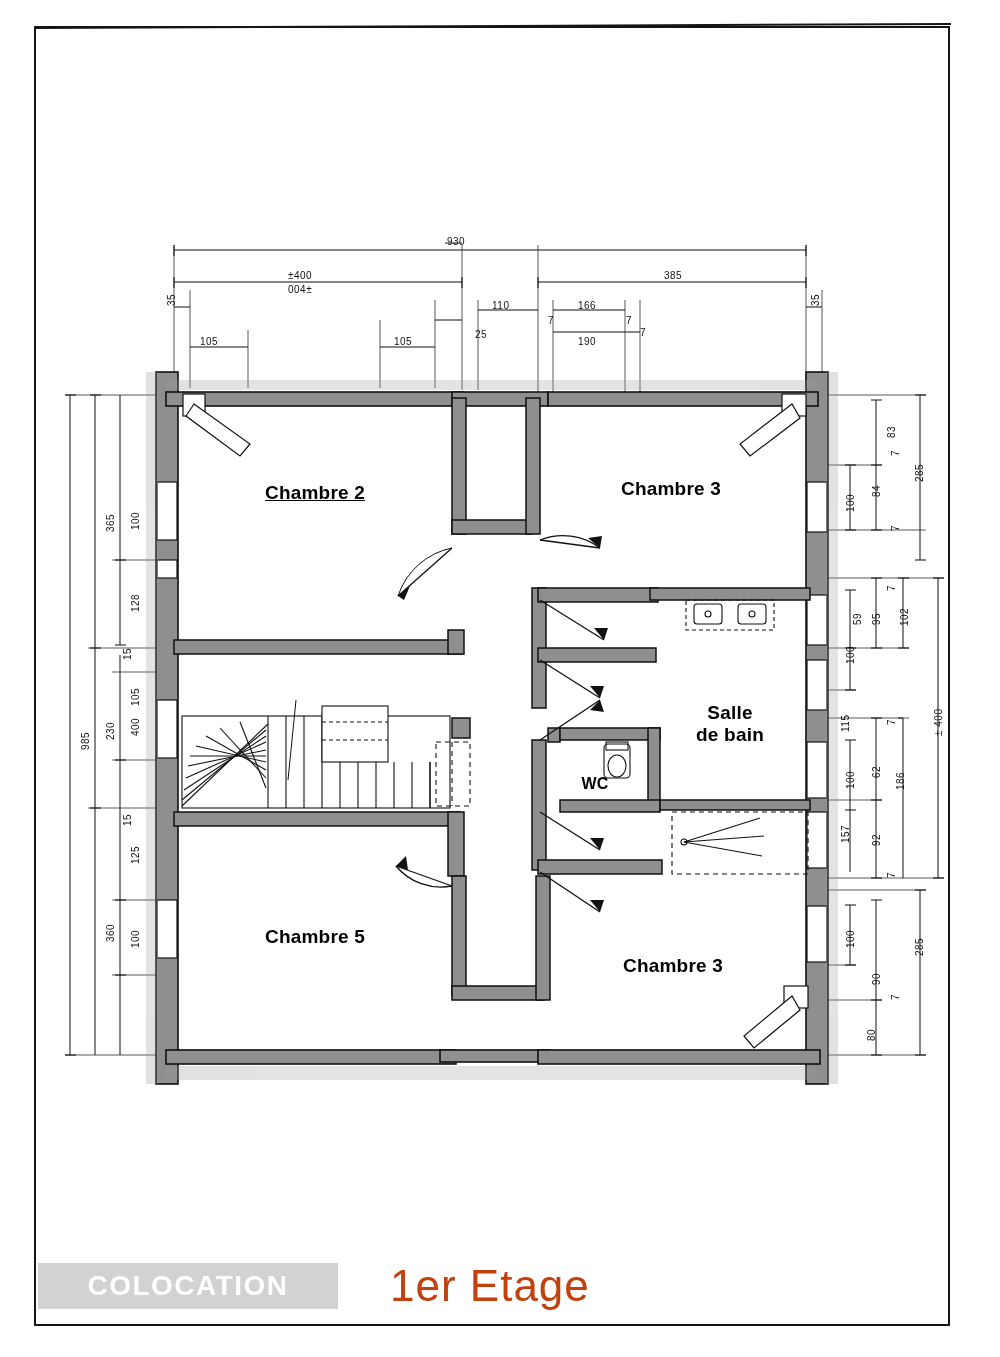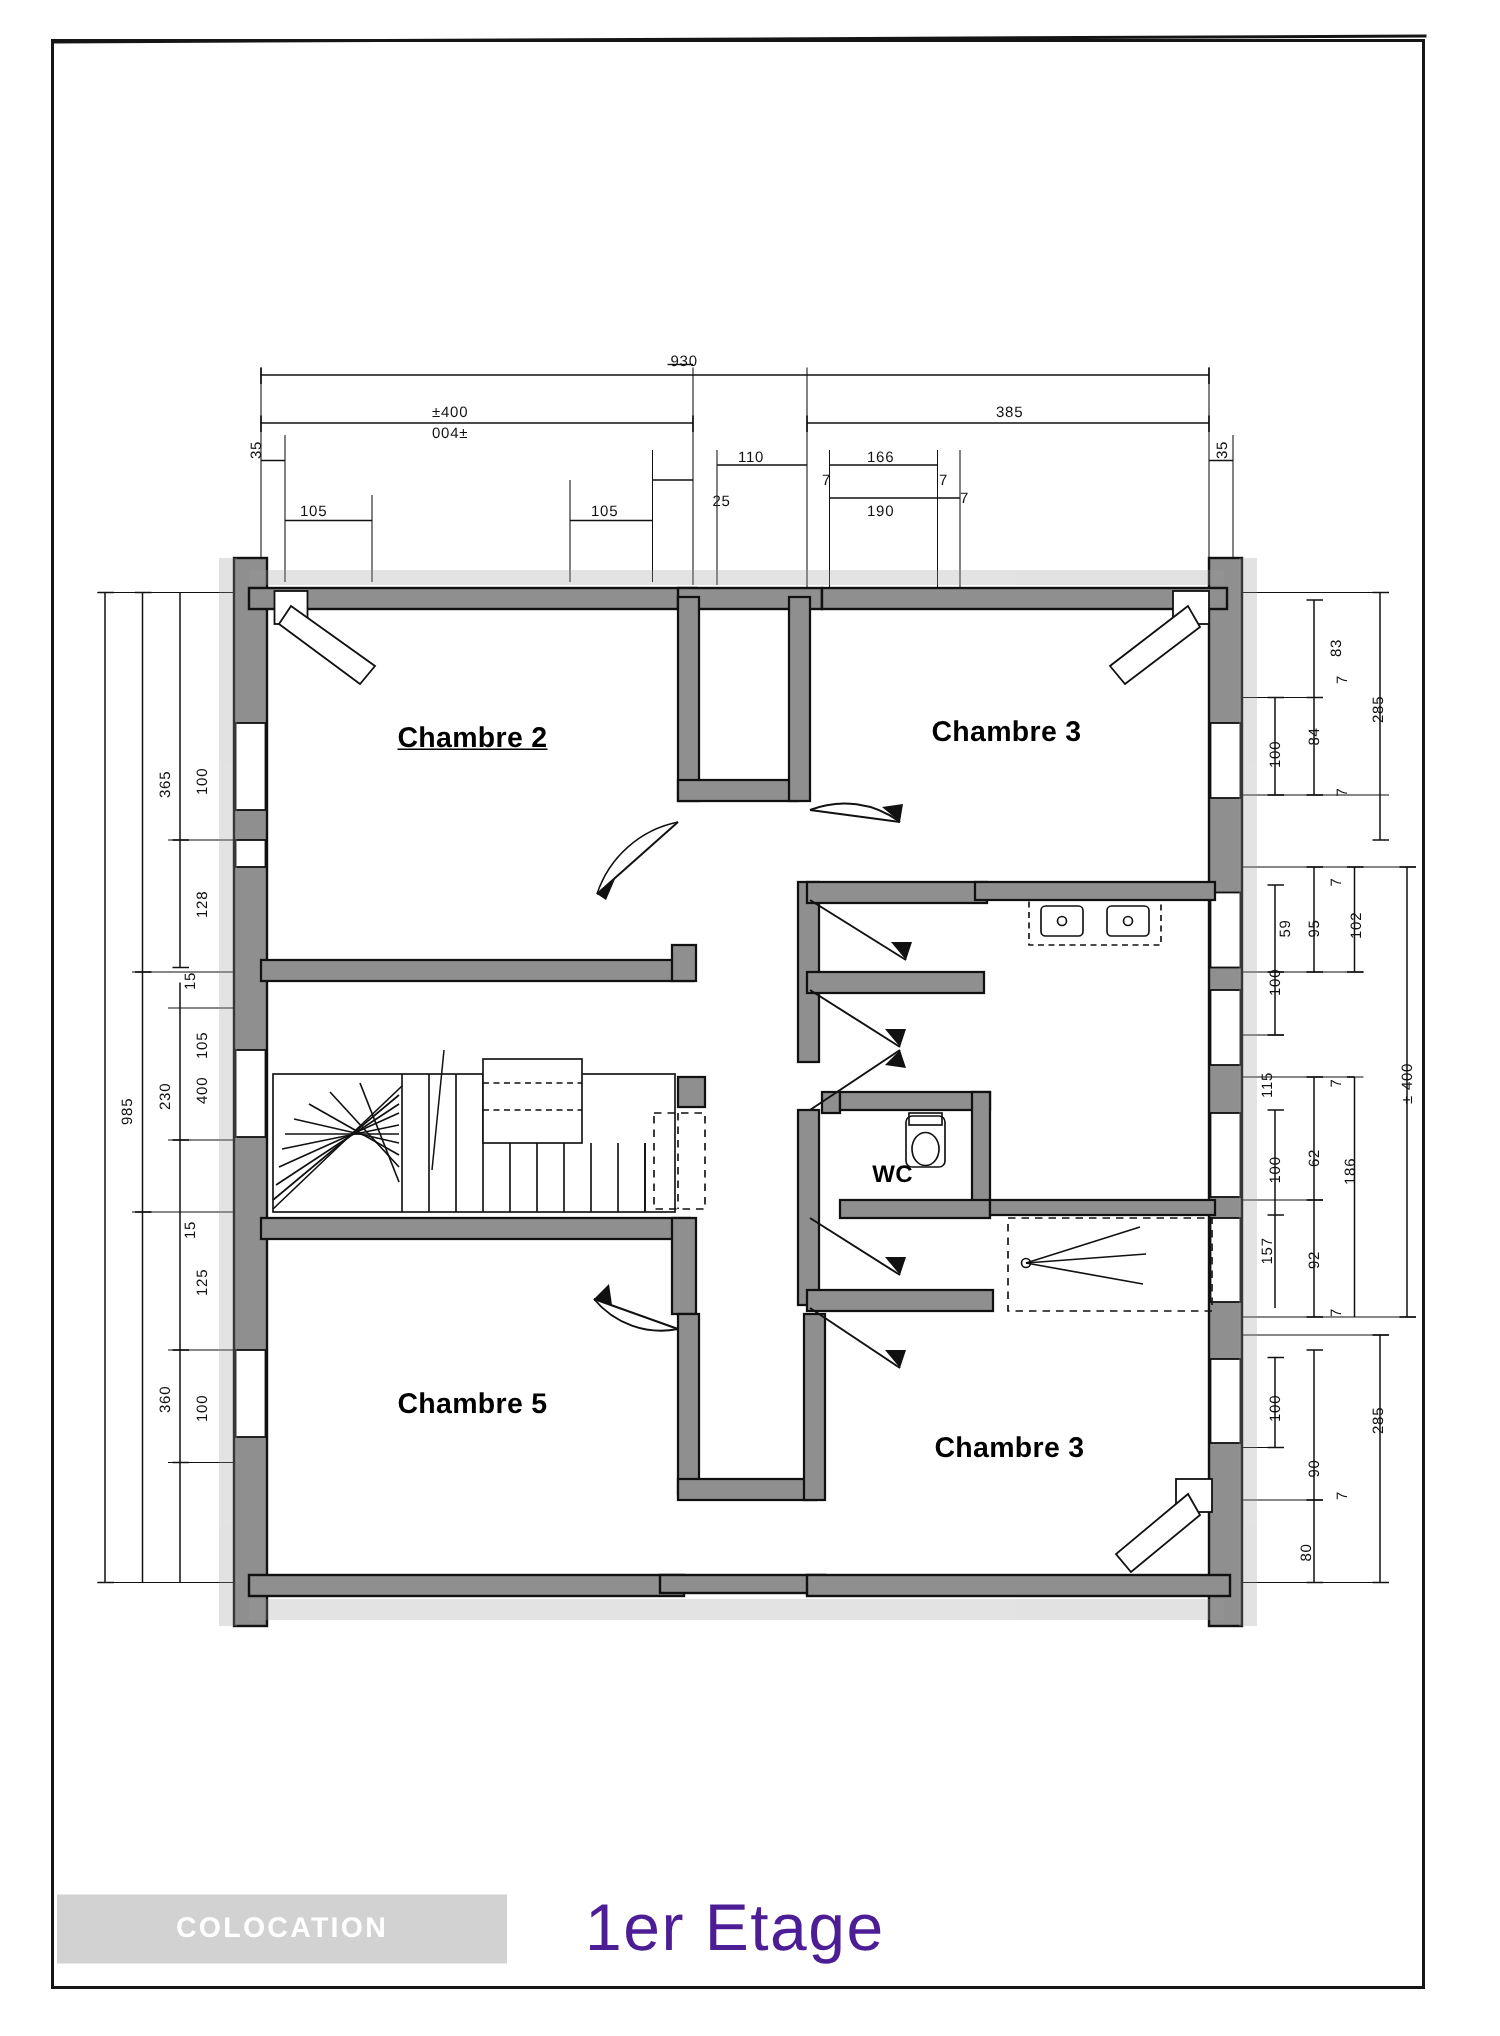--- a/index.html
+++ b/index.html
@@ -16,22 +16,22 @@
   
   .rlabel{position:absolute;font-weight:bold;color:#000;font-size:19px;letter-spacing:.2px;text-align:center;line-height:1.15;}
   .rlabel.small{font-size:16px;}
 
   
   .dim{position:absolute;font-size:10px;color:#111;font-family:"Liberation Sans",sans-serif;letter-spacing:.5px;white-space:nowrap;}
   .dim.v{transform-origin:0 0;transform:rotate(-90deg);}
 
   
   .colocation{position:absolute;left:38px;top:1263px;width:300px;height:46px;background:#d2d2d2;display:flex;align-items:center;justify-content:center;}
-  .colocation span{color:#ffffff;font-weight:bold;font-size:19px;letter-spacing:1.5px;}
-  .etage{position:absolute;left:390px;top:1261px;font-size:44px;color:#4c1d95;font-family:"Liberation Sans",sans-serif;letter-spacing:1px;}
+  .colocation span{color:#ffffff;font-weight:bold;font-size:28px;letter-spacing:1.5px;}
+  .etage{position:absolute;left:390px;top:1261px;font-size:44px;color:#c2410c;font-family:"Liberation Sans",sans-serif;letter-spacing:1px;}
 </style>
 </head>
 <body>
 
 <div class="page">
   <div class="frame"></div>
 
   <div class="plan">
     <svg width="1000" height="1357" viewBox="0 0 1000 1357">
       <defs>
@@ -334,20 +334,21 @@
         <rect x="166" y="1066" width="650" height="14" fill="#9a9a9a"></rect>
         <rect x="146" y="372" width="12" height="712" fill="#9a9a9a"></rect>
         <rect x="826" y="372" width="12" height="712" fill="#9a9a9a"></rect>
       </g>
     </svg>
 
     <div class="rlabel" style="left:195px;top:482px;width:240px;text-decoration:underline;"><span>Chambre 2</span></div>
     <div class="rlabel" style="left:546px;top:478px;width:250px;"><span>Chambre 3</span></div>
     <div class="rlabel" style="left:195px;top:926px;width:240px;"><span>Chambre 5</span></div>
     <div class="rlabel" style="left:548px;top:955px;width:250px;"><span>Chambre 3</span></div>
+    <div class="rlabel" style="left:660px;top:702px;width:140px;">Salle<br>de bain</div>
     <div class="rlabel small" style="left:550px;top:775px;width:90px;"><span>WC</span></div>
   </div>
 
   <div>
 
     <div class="dim" style="left:447px;top:236px;">930</div>
     <div class="dim" style="left:288px;top:270px;">±400</div>
     <div class="dim" style="left:288px;top:284px;text-align:right;">004±</div>
     <div class="dim" style="left:664px;top:270px;">385</div>
     <div class="dim v" style="left:166px;top:306px;">35</div>

